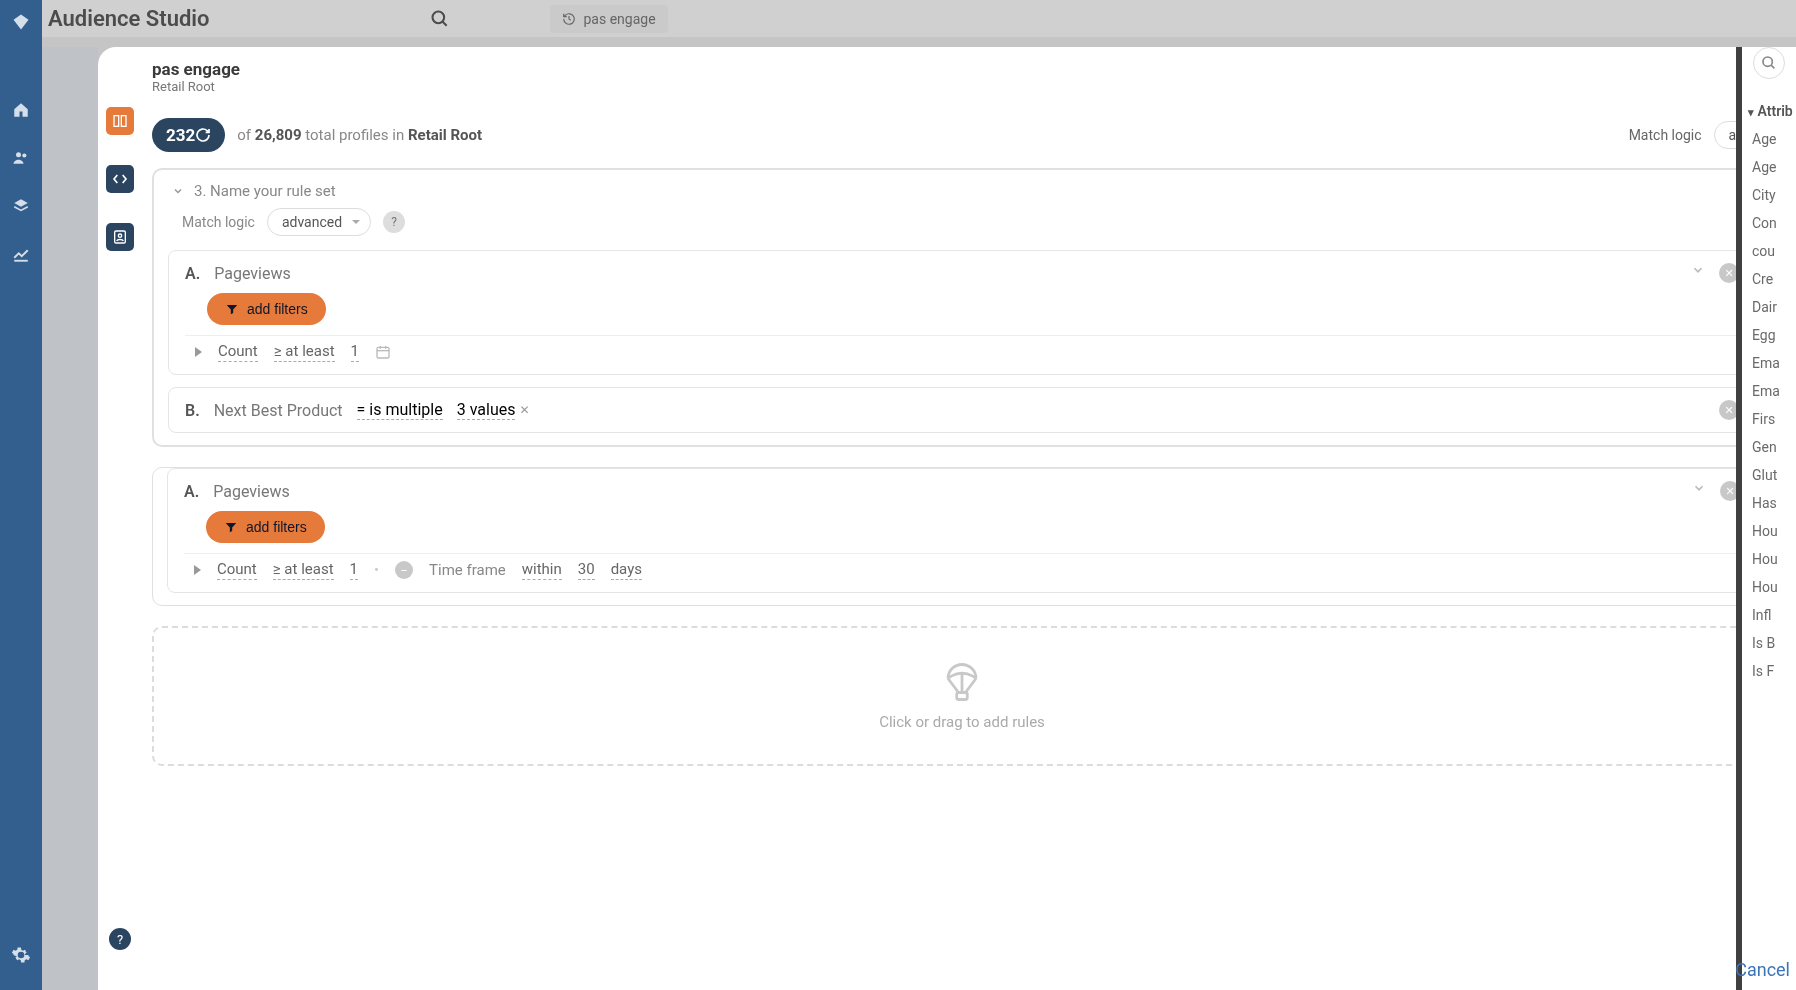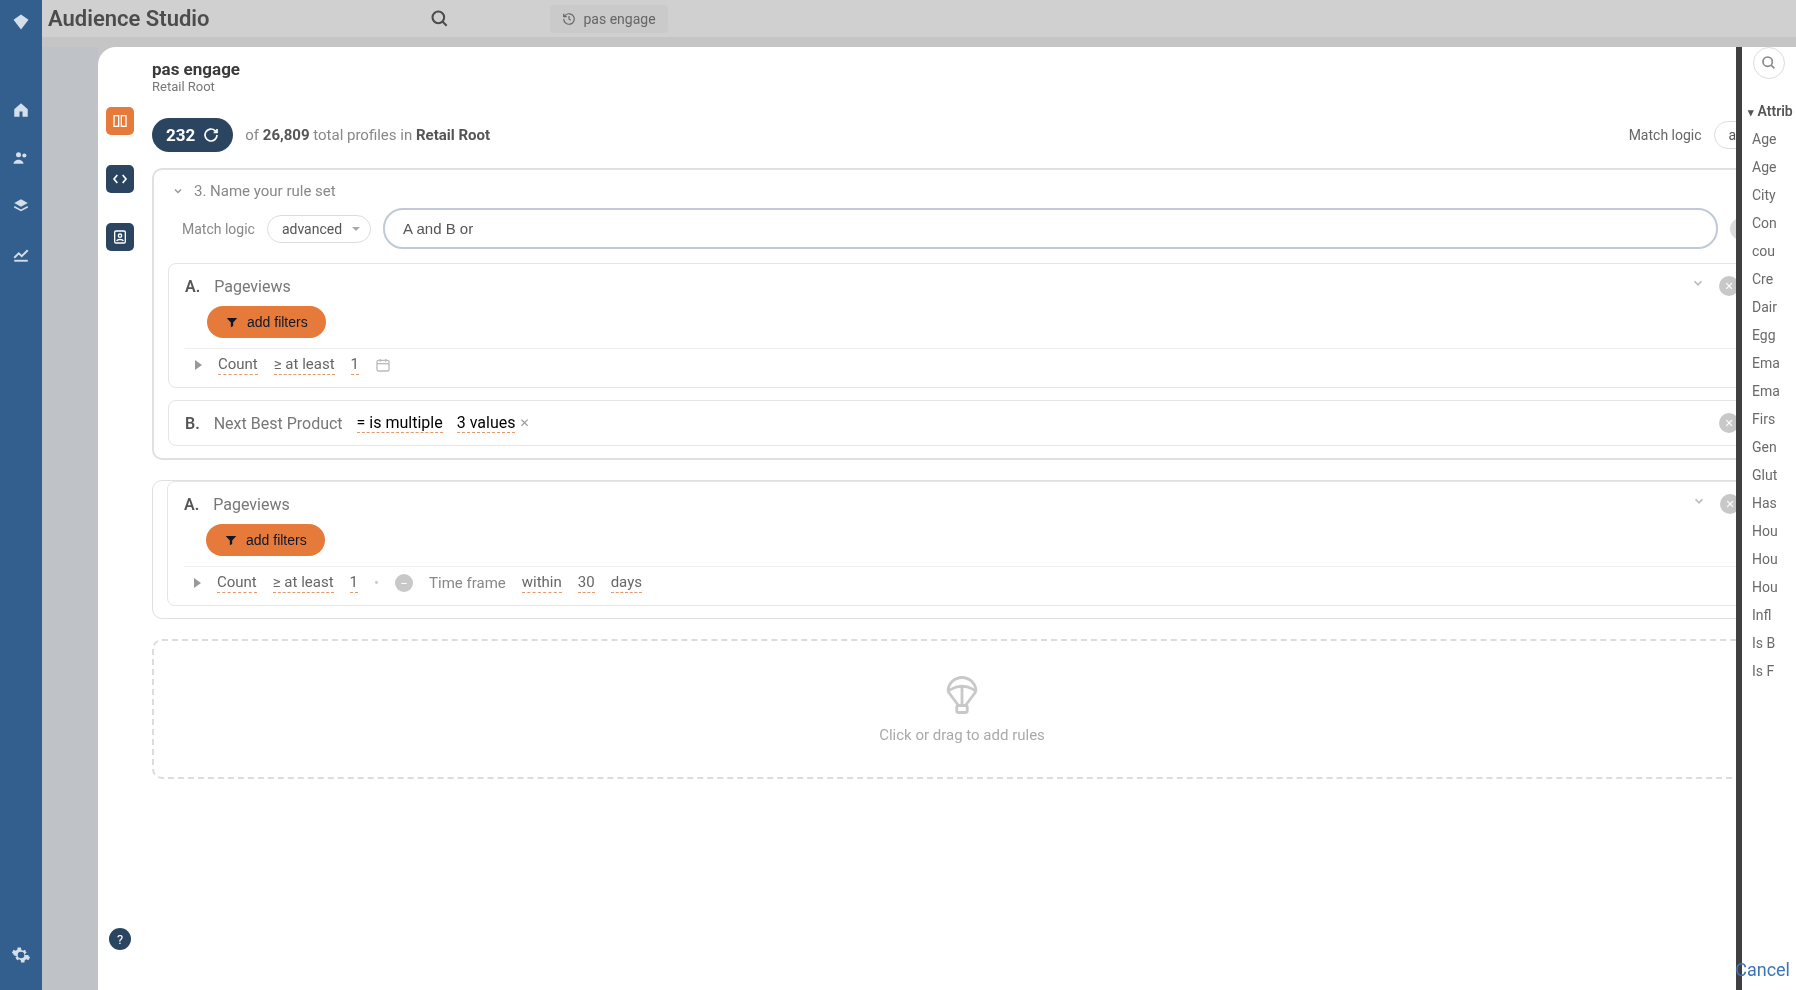--- a/index.html
+++ b/index.html
@@ -147,21 +147,21 @@
   margin-top: 24px;
   margin-bottom: 16px;
 }
 .count-pill {
   background: #2b4560;
   color: #fff;
   border-radius: 18px;
   padding: 7px 14px;
   display: flex;
   align-items: center;
-  gap: 8px;
+  gap: 0;
   font-weight: 700;
   font-size: 17px;
 }
 .stats-text {
   margin-left: 12px;
   color: #888;
   font-size: 15px;
 }
 .stats-text b { color: #555; }
 .match-logic-right {
@@ -471,21 +471,20 @@
         <span>3. Name your rule set</span>
         <span class="trash">
           <svg width="18" height="18" viewBox="0 0 24 24" fill="none" stroke="currentColor" stroke-width="2">
               <path d="M4 7h16M9 7V4h6v3M6 7l1 13h10l1-13"></path>
             </svg>
         </span>
       </div>
       <div class="logic-row">
         <span class="ml-label">Match logic</span>
         <div class="select-pill">advanced</div>
-        <input class="expr-input" value="A and B or" style="">
         <div class="help-q">?</div>
       </div>
 
       <div class="subrule">
         <div class="subrule-top">
           <span class="letter">A.</span>
           <span class="attrname">Pageviews</span>
           <div class="right-icons">
             <span>
               <svg width="14" height="14" viewBox="0 0 24 24" fill="none" stroke="currentColor" stroke-width="3">

